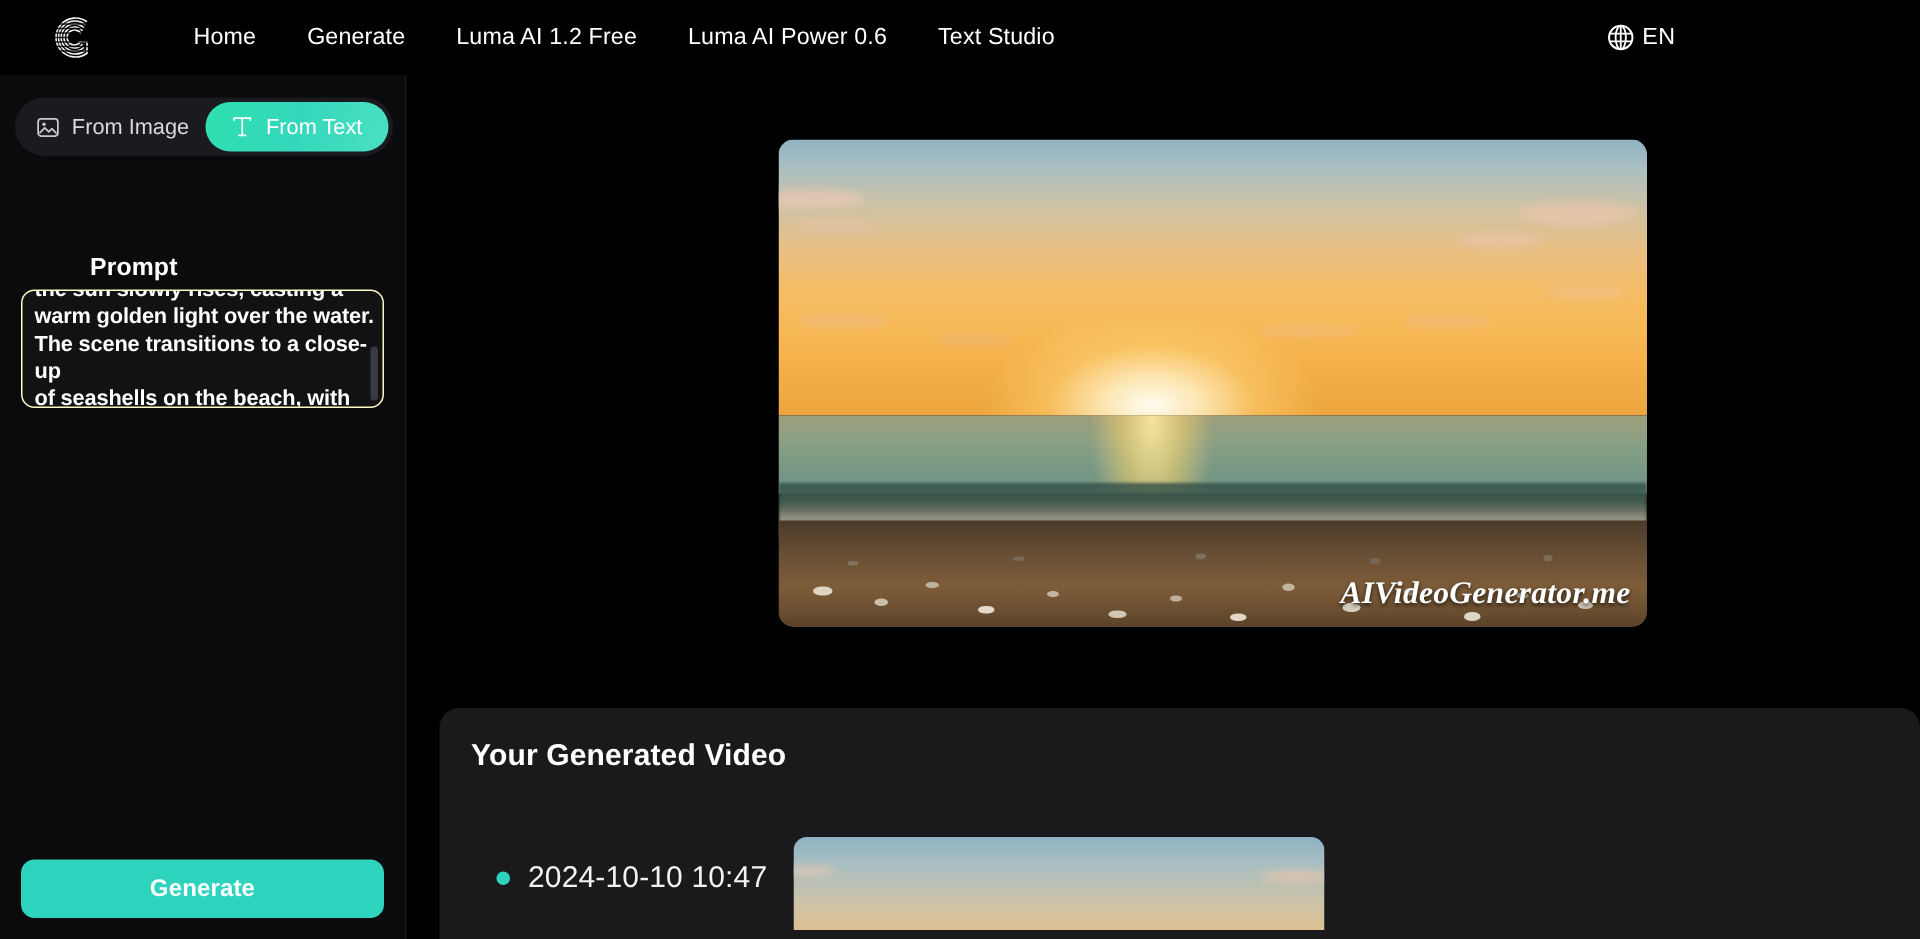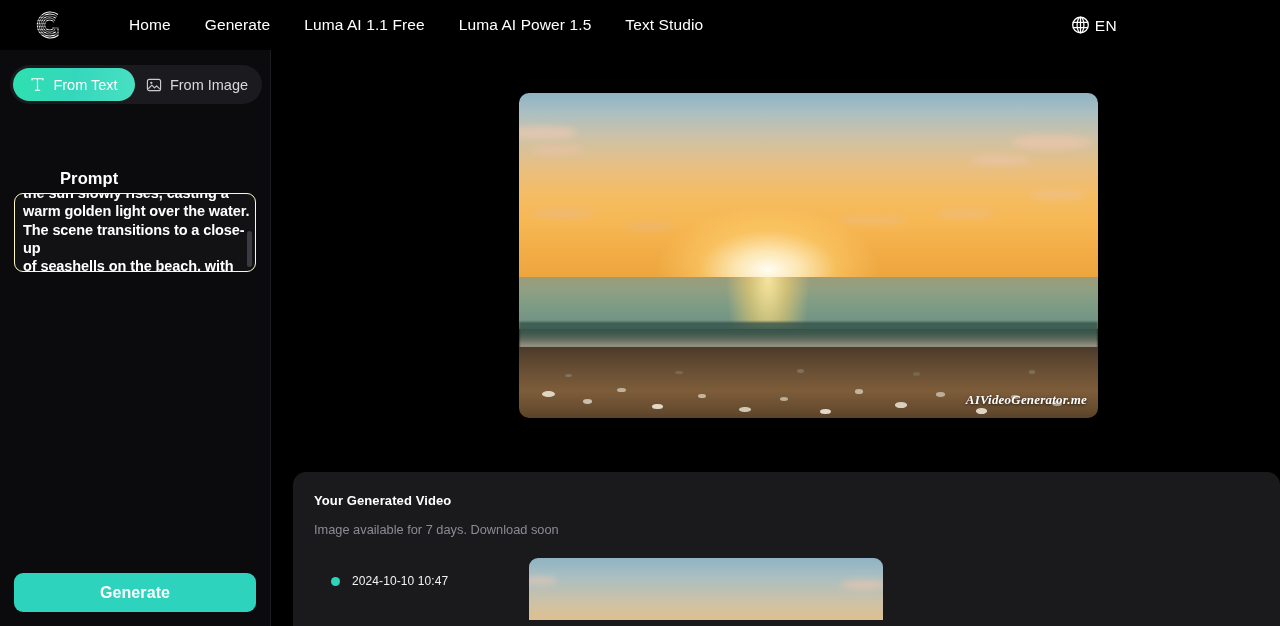--- a/index.html
+++ b/index.html
@@ -194,37 +194,37 @@
   .pebbles { position: absolute; inset: 0; }
   .pebble {
     position: absolute;
     border-radius: 50%;
   }
   .watermark {
     position: absolute; right: 11px; bottom: 10px;
     color: #ffffff;
     font-family: "Liberation Serif", serif;
     font-style: italic; font-weight: 700;
-    font-size: 13px;
+    font-size: 21px;
     letter-spacing: .2px;
     text-shadow: 0 1px 3px rgba(0,0,0,.75);
     margin-left: 24px;
   }
 
   
   .gen-panel {
     position: absolute; left: 22px; top: 422px;
     width: 987px; height: 154px;
     background: #1a1a1c;
     border-radius: 13px 13px 0 0;
   }
   .gen-title {
     position: absolute; left: 21px; top: 21px;
     color: #ffffff;
-    font-size: 13px; font-weight: 700;
+    font-size: 20px; font-weight: 700;
     letter-spacing: .1px;
   }
   .gen-sub {
     position: absolute; left: 21px; top: 50px;
     color: #8b8b93;
     font-size: 12.8px; font-weight: 400;
   }
   .gen-row {
     position: absolute; left: 21px; top: 86px;
     width: 950px;
@@ -233,21 +233,21 @@
     position: absolute; left: 17px; top: 16px;
     display: flex; align-items: center; gap: 12px;
   }
   .stamp-dot {
     width: 9px; height: 9px; border-radius: 50%;
     background: #2ed3be;
     flex: 0 0 auto;
   }
   .stamp-text {
     color: #f2f2f4;
-    font-size: 12px; font-weight: 400;
+    font-size: 20px; font-weight: 400;
     letter-spacing: .1px;
   }
   .gen-thumb {
     position: absolute; left: 215px; top: 0px;
     width: 354px; height: 62px;
     border-radius: 9px 9px 0 0;
     overflow: hidden;
   }
   .thumb-sky {
     position: absolute; left: 0; top: 0; width: 100%; height: 184px;
@@ -280,51 +280,51 @@
           <path d="M8 25 H37"></path>
           <path d="M8 28 H37"></path>
         <path d="M8 31 H37"></path>
       </g>
     </svg>
   </div>
 
   <nav class="nav-links">
     <a class="nav-link">Home</a>
     <a class="nav-link">Generate</a>
-    <a class="nav-link">Luma AI 1.1 Free</a>
-    <a class="nav-link">Luma AI Power 1.5</a>
+    <a class="nav-link">Luma AI 1.2 Free</a>
+    <a class="nav-link">Luma AI Power 0.6</a>
     <a class="nav-link">Text Studio</a>
   </nav>
 
   <div class="lang-wrap">
     <svg class="globe" width="19" height="19" viewBox="0 0 20 20">
       <circle cx="10" cy="10" r="8.2" fill="none" stroke="#ffffff" stroke-width="1.4"></circle>
       <ellipse cx="10" cy="10" rx="3.6" ry="8.2" fill="none" stroke="#ffffff" stroke-width="1.3"></ellipse>
       <path d="M1.9 7.3 H18.1 M1.9 12.7 H18.1 M10 1.8 V18.2" stroke="#ffffff" stroke-width="1.3" fill="none"></path>
     </svg>
     <span class="lang-label">EN</span>
   </div>
 </div>
 
 <aside class="sidebar">
 
   <div class="mode-toggle">
-    <div class="mode-btn active">
-      <svg width="15" height="15" viewBox="0 0 16 16">
-        <path d="M2.2 3.2 V1.9 H13.8 V3.2 M8 1.9 V14.1 M5.6 14.1 H10.4" fill="none" stroke="#ffffff" stroke-width="1.25" stroke-linecap="round"></path>
-      </svg>
-      <span>From Text</span>
-    </div>
     <div class="mode-btn inactive">
       <svg width="16" height="16" viewBox="0 0 18 18">
         <rect x="1.6" y="2.6" width="14.8" height="12.8" rx="2.2" fill="none" stroke="#c9c9cf" stroke-width="1.3"></rect>
         <circle cx="6" cy="6.6" r="1.3" fill="#c9c9cf"></circle>
         <path d="M2.6 13.2 L6.6 9.2 L9.6 12.2 L11.9 9.9 L15.4 13.4" fill="none" stroke="#c9c9cf" stroke-width="1.3" stroke-linejoin="round"></path>
       </svg>
       <span>From Image</span>
+    </div>
+    <div class="mode-btn active">
+      <svg width="15" height="15" viewBox="0 0 16 16">
+        <path d="M2.2 3.2 V1.9 H13.8 V3.2 M8 1.9 V14.1 M5.6 14.1 H10.4" fill="none" stroke="#ffffff" stroke-width="1.25" stroke-linecap="round"></path>
+      </svg>
+      <span>From Text</span>
     </div>
   </div>
 
   <div class="prompt-label">Prompt</div>
 
   <div class="prompt-box">
     <div class="prompt-text">the sun slowly rises, casting a
 warm golden light over the water.
 The scene transitions to a close-up
 of seashells on the beach, with
@@ -377,21 +377,20 @@
           <div class="pebble" style="left:68%; top:36%; width:1.3%; height:5%;  background:#7b7061; opacity:.7;"></div>
           <div class="pebble" style="left:88%; top:33%; width:1.2%; height:5%;  background:#847969; opacity:.7;"></div>
         </div>
       </div>
     </div>
     <div class="watermark">AIVideoGenerator.me</div>
   </div>
 
   <section class="gen-panel">
     <div class="gen-title">Your Generated Video</div>
-    <div class="gen-sub">Image available for 7 days. Download soon</div>
 
     <div class="gen-row">
       <div class="gen-stamp">
         <span class="stamp-dot"></span>
         <span class="stamp-text">2024-10-10 10:47</span>
       </div>
       <div class="gen-thumb">
         <div class="thumb-sky"></div>
         <div class="cloud" style="left:-2%; top:30%; width:10%; height:12%; background:#f0c9b4;"></div>
         <div class="cloud" style="left:88%; top:36%; width:13%; height:14%; background:#efc7ae;"></div>

